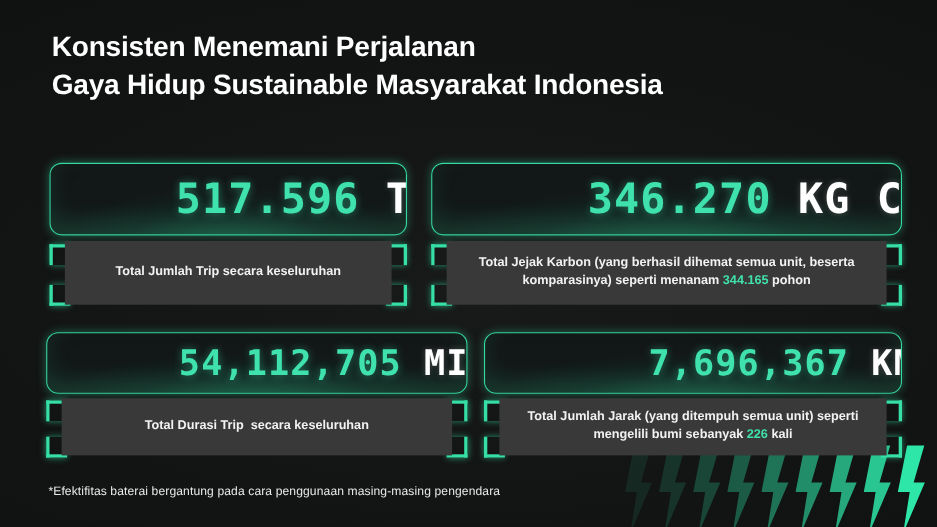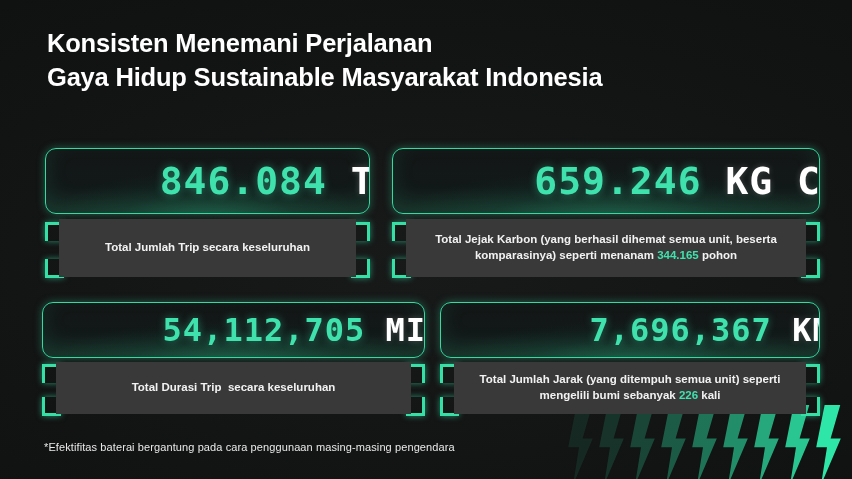--- a/index.html
+++ b/index.html
@@ -157,38 +157,38 @@
         <i style="opacity: 1;"></i>
       </div>
     </div>
 
   <div class="heading">Konsisten Menemani Perjalanan
 Gaya Hidup Sustainable Masyarakat Indonesia</div>
 
   <div class="block" style="left:45px; top:148px; width:325px;">
     <div class="pill" style="width:325px; height:66px;">
       <div class="pill-text" style="font-size:38px;">
-        <span class="num">846.084</span><span class="unit"> </span><span class="unit">TRIP</span>
+        <span class="num">517.596</span><span class="unit"> </span><span class="unit">TRIP</span>
       </div>
     </div>
     <div class="capwrap" style="height:70px;">
       <div class="brk tl" style="left:0px; top:8px;"></div>
       <div class="brk tr" style="left:306px; top:8px;"></div>
       <div class="brk bl" style="left:0px; top:45px;"></div>
       <div class="brk br" style="left:306px; top:45px;"></div>
       <div class="capbox" style="left:14px; top:5px; width:297px; height:58px; font-size:11.5px; padding:0 10px;">
         <span><span>Total Jumlah Trip secara keseluruhan</span><span class="cap-hl"></span><span></span></span>
       </div>
     </div>
   </div>
 
   <div class="block" style="left:392px; top:148px; width:428px;">
     <div class="pill" style="width:428px; height:66px;">
       <div class="pill-text" style="font-size:38px;">
-        <span class="num">659.246</span><span class="unit"> </span><span class="unit">KG CO2</span>
+        <span class="num">346.270</span><span class="unit"> </span><span class="unit">KG CO2</span>
       </div>
     </div>
     <div class="capwrap" style="height:70px;">
       <div class="brk tl" style="left:0px; top:8px;"></div>
       <div class="brk tr" style="left:409px; top:8px;"></div>
       <div class="brk bl" style="left:0px; top:45px;"></div>
       <div class="brk br" style="left:409px; top:45px;"></div>
       <div class="capbox" style="left:14px; top:5px; width:400px; height:58px; font-size:11.5px; padding:0 8px;">
         <span><span>Total Jejak Karbon (yang berhasil dihemat semua unit, beserta komparasinya) seperti menanam </span><span class="cap-hl">344.165</span><span> pohon</span></span>
       </div>

